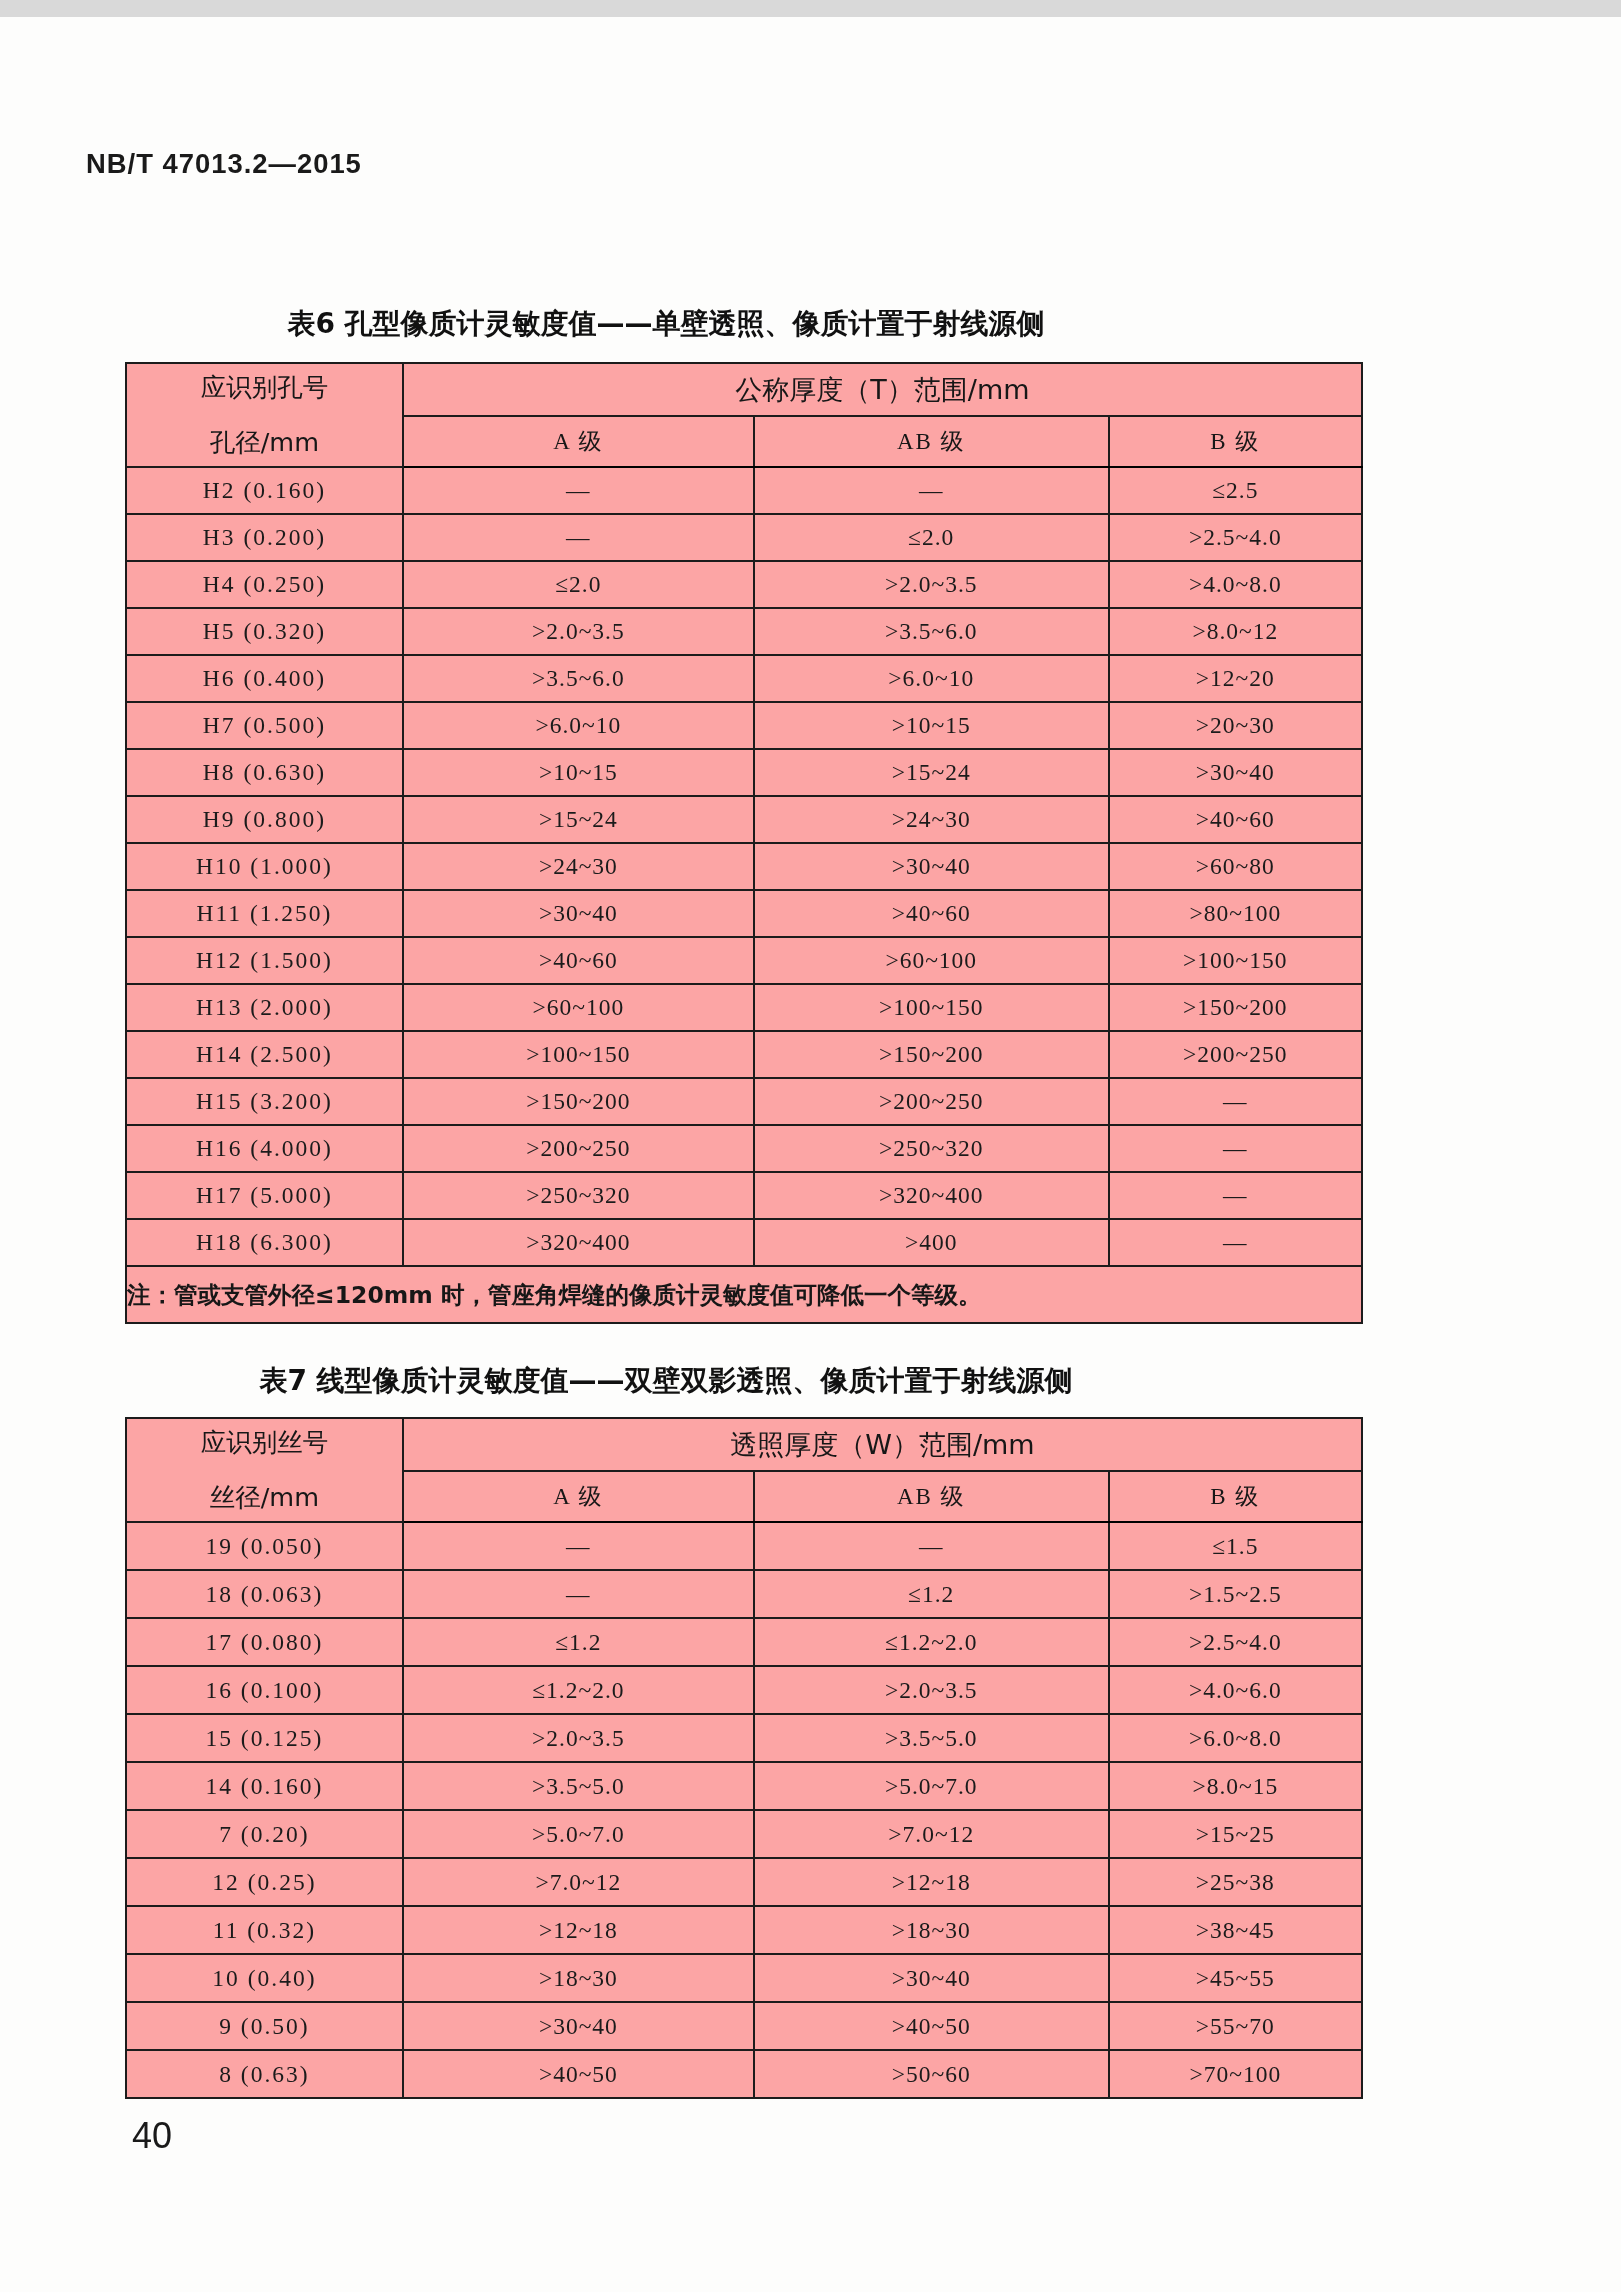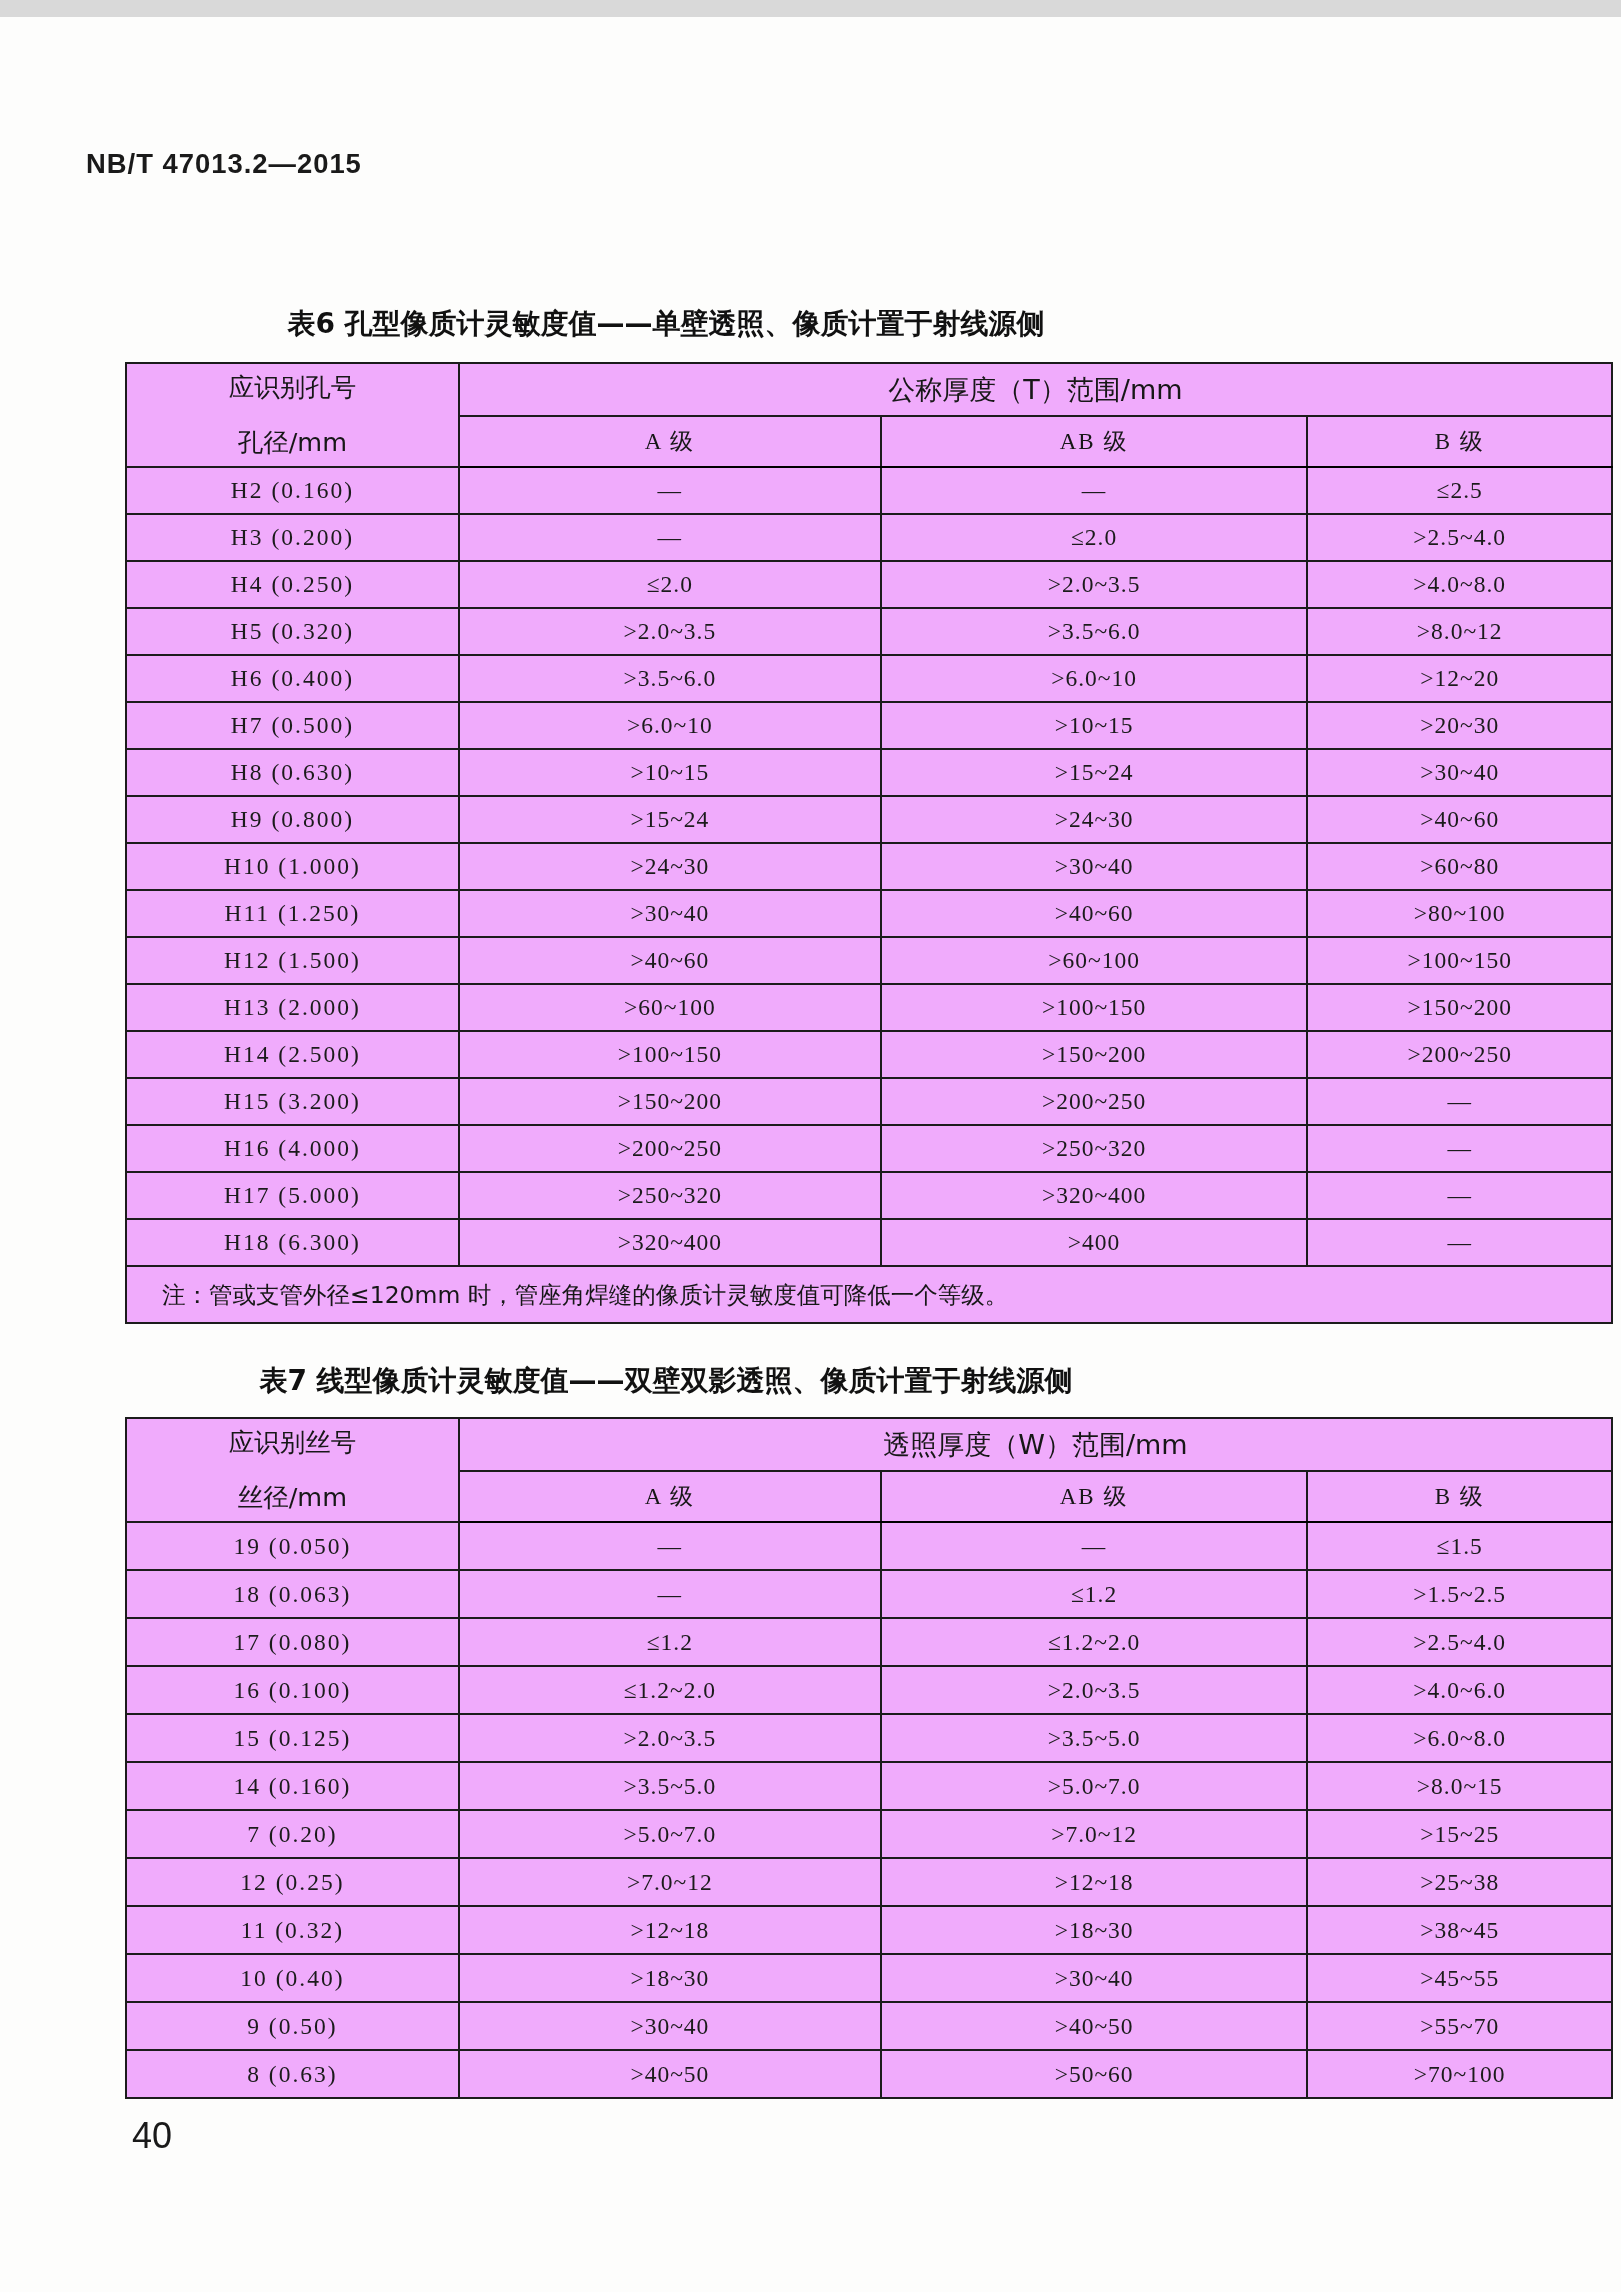--- a/index.html
+++ b/index.html
@@ -37,24 +37,24 @@
     font-weight: bold;
     color: #111;
     white-space: nowrap;
   }
   .title-6 { top: 288px; }
   .title-7 { top: 1345px; }
 
   table.std-table {
     position: absolute;
     left: 125px;
-    width: 1488px;
+    width: 1238px;
     border-collapse: collapse;
     table-layout: fixed;
-    background: #f0abfc;
+    background: #fca5a5;
     border: 2.9px solid #000;
   }
   .table-6 { top: 345px; }
   .table-7 { top: 1400px; }
 
   table.std-table th,
   table.std-table td {
     border: 2px solid #1c1c1c;
     text-align: center;
     vertical-align: middle;
@@ -91,25 +91,25 @@
     letter-spacing: 1px;
     color: #1b1b1b;
   }
   .table-7 tbody.data-body td { height: 46px; }
   tbody.data-body tr td:first-child {
     letter-spacing: 2px;
   }
   tfoot td.note-cell {
     height: 55px;
     text-align: left;
-    padding-left: 35px;
     font-family: "DejaVu Sans", "Liberation Sans", sans-serif;
     font-size: 23.5px;
     border-top: 2.9px solid #000;
     color: #171717;
+    font-weight: bold;
   }
   .page-number {
     position: absolute;
     left: 132px;
     top: 2098px;
     font-family: "Liberation Sans", "DejaVu Sans", sans-serif;
     font-size: 36px;
     color: #1a1a1a;
   }
 </style>

